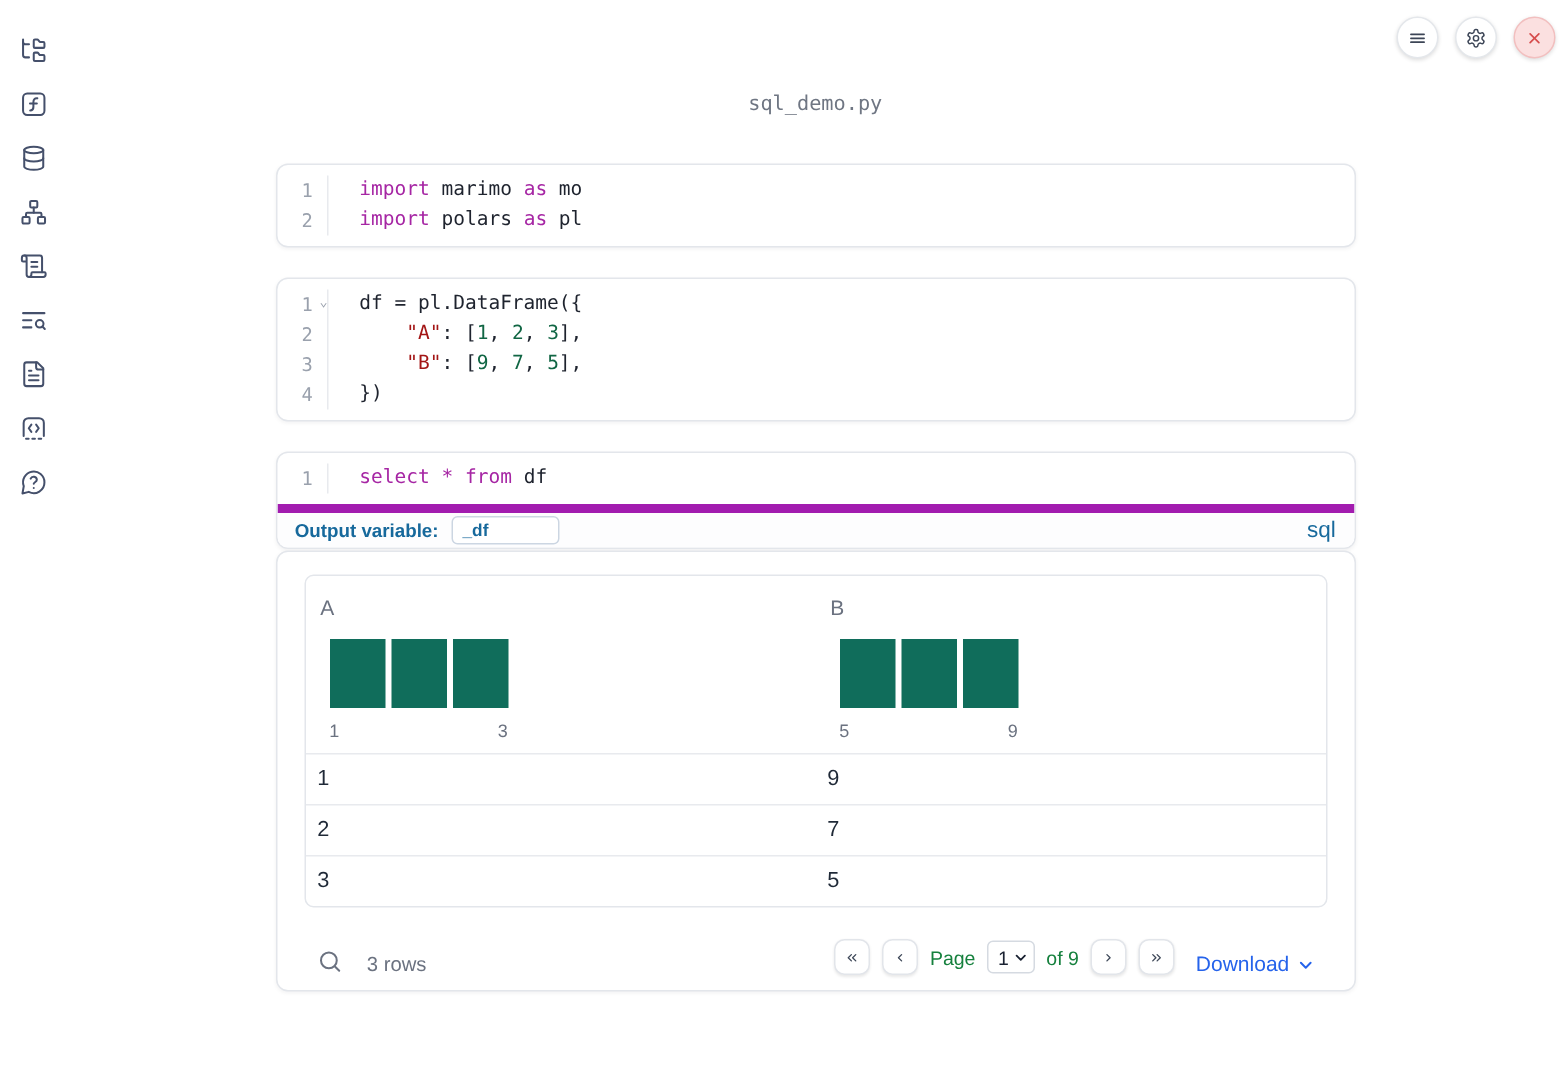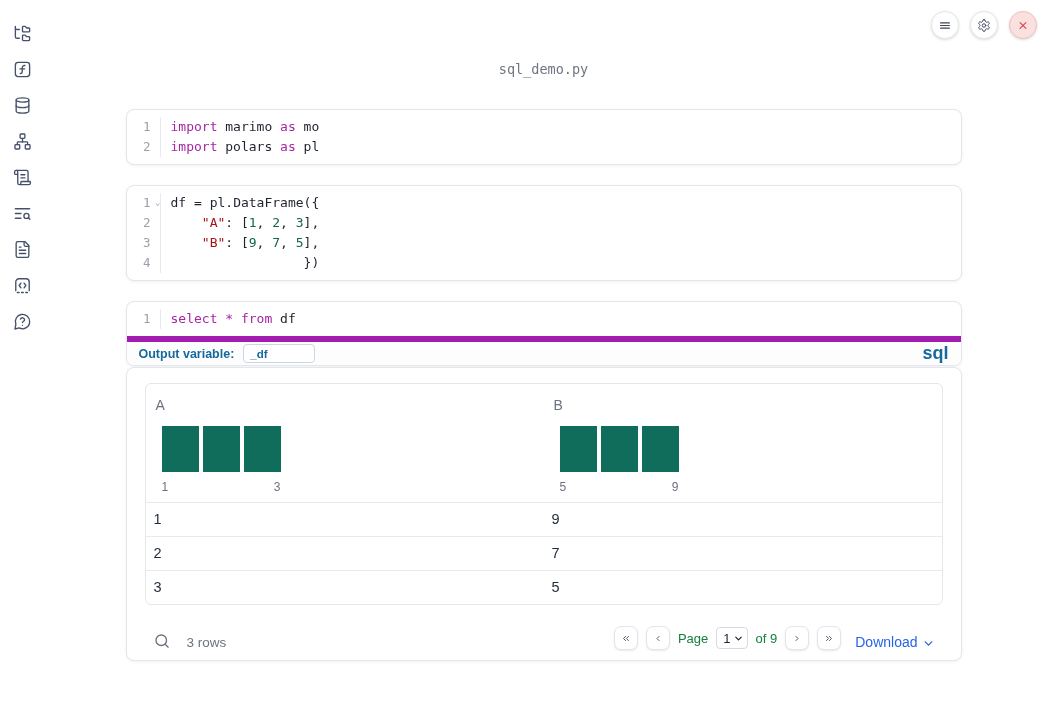--- a/index.html
+++ b/index.html
@@ -15,46 +15,46 @@
   .side-btn svg { width:19px; height:19px; display:block; }
   
   .topbar { position:absolute; top:11px; right:6px; display:flex; gap:11px; }
   .circle-btn { width:28px; height:28px; border-radius:50%; background:#fff;
     border:1px solid #e4e7eb; box-shadow:0 1px 3px rgba(0,0,0,.14);
     display:flex; align-items:center; justify-content:center; color:#3c4556; cursor:pointer; }
   .circle-btn svg { width:15px; height:15px; }
   .circle-btn.close { background:#fbe0e0; border-color:#f2bfbf; color:#d64c4c; }
   
   .main { margin-left:44px; width:999px; display:flex; flex-direction:column; align-items:center; }
-  .notebook { width:836px; }
+  .notebook { width:720px; }
   .nb-title { margin-top:61px; text-align:center; font-family:"DejaVu Sans Mono", monospace;
     font-size:13.5px; color:#6f7683; }
   .cells { margin-top:32px; }
   .cell { background:#fff; border:1px solid #e3e6eb; border-radius:8px;
     box-shadow:0 1px 3px rgba(15,23,42,.06); overflow:hidden; }
   .cell + .cell { margin-top:20px; }
   .code-area { display:flex; padding:7px 0; cursor:text; }
   .gutter { flex:none; width:34px; border-right:1px solid #e8eaee; }
   .lnum { display:block; position:relative; text-align:right; padding-right:9px;
     color:#9aa1ad; font:12.5px/20px "DejaVu Sans Mono", monospace; }
   .fold { position:absolute; right:-1px; top:-1px; font-size:9px; color:#9aa1ad; }
-  .code { padding-left:10px;text-align:right; }
+  .code { padding-left:21px; }
   .line { height:20px; line-height:20px; white-space:pre;
     font:13px/20px "DejaVu Sans Mono", monospace; color:#1e232e; }
   .tok-kw { color:#a626a4; }
   .tok-str { color:#a31515; }
   .tok-num { color:#116644; }
   
   .sql-footer { display:flex; align-items:center; border-top:6px solid #a21caf;
     padding:4px 12px; height:29px; background:#fdfdfe; }
   .sql-label { font-weight:bold; font-size:12.5px; color:#17699c; }
   .sql-input { margin-left:9px; width:72px; height:19px; border:1px solid #ccd6e2; border-radius:4px;
     padding:0 6px; font-family:"Liberation Sans", sans-serif;
     font-weight:bold; font-size:11.5px; color:#17699c; outline:none; background:#fff; }
-  .sql-badge { margin-left:auto; font-weight:bold; font-size:18px; color:#17699c; }
+  .sql-badge { margin-left:auto; font-weight:normal; font-size:15px; color:#17699c; }
   
   .output { margin-top:1px; border:1px solid #e3e6eb; border-radius:8px;
     box-shadow:0 1px 3px rgba(15,23,42,.06); padding:15px 18px 10px; background:#fff; }
   .table-card { border:1px solid #e3e6eb; border-radius:6px; overflow:hidden; }
   .thead { display:flex; }
   .th { width:50%; padding:13px 10px 8px; }
   .th-label { font-size:14px; color:#6b7280; }
   .hist { margin:13px 0 0 6px; width:119px; }
   .bars { display:flex; align-items:flex-end; gap:4px; height:46px; }
   .bar { width:37px; background:#106d5b; }

